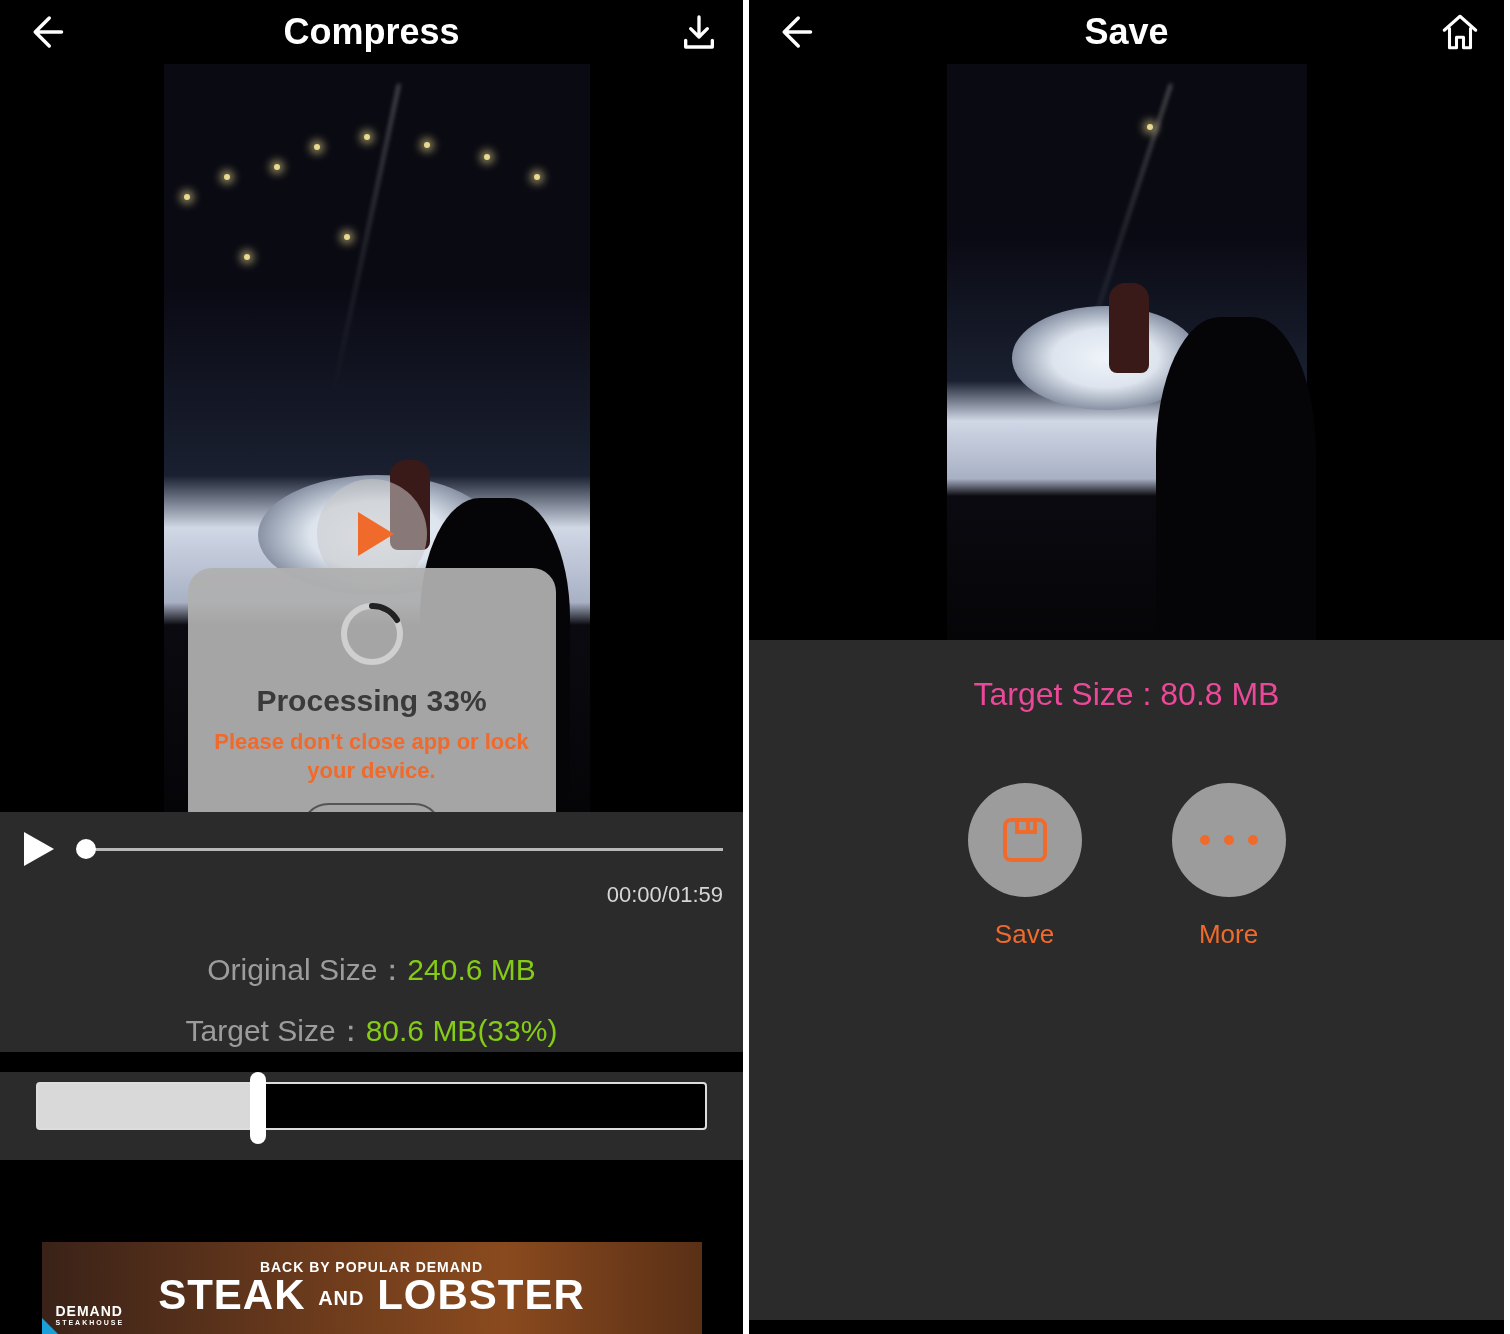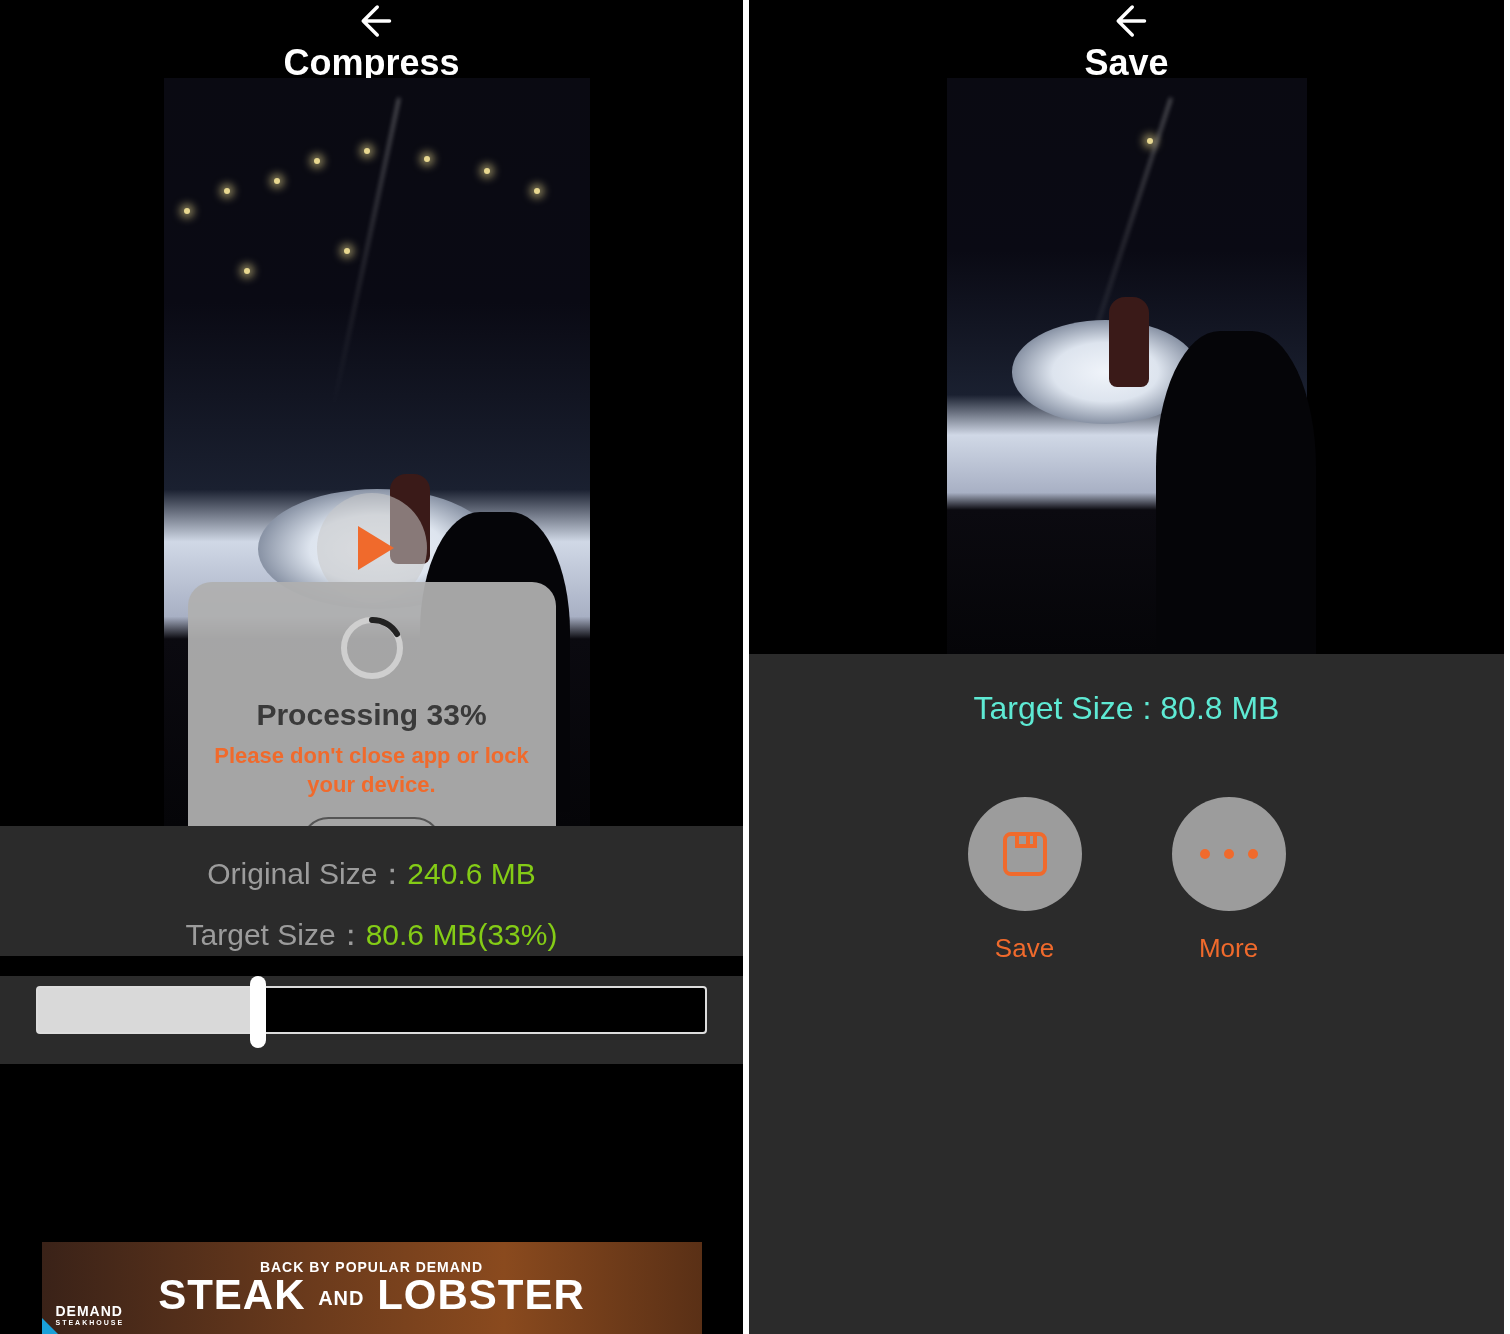--- a/index.html
+++ b/index.html
@@ -14,25 +14,24 @@
     position: relative;
     background: #000;
     color: #fff;
     overflow: hidden;
   }
   .screen-left { width: 749px; height: 1334px; border-right: 6px solid #fff; }
   .screen-right { width: 755px; height: 1334px; }
 
   
   .header {
-    height: 78px;
+    height: 64px;
     display: flex;
     align-items: center;
     padding: 0 20px;
-    flex-direction: column;
   }
   .header .title {
     flex: 1;
     text-align: center;
     font-size: 36px;
     font-weight: 600;
   }
   .hicon { width: 48px; height: 48px; display:flex; align-items:center; justify-content:center; cursor:pointer; }
 
   
@@ -117,21 +116,21 @@
   .ad .adlogo { position:absolute; left:14px; bottom:8px; color:#fff; font-size:14px; font-weight:900; letter-spacing:1px; }
   .ad .adlogo small { display:block; font-size:7px; letter-spacing:2px; }
   .ad .adtri { position:absolute; left:0; bottom:0; width:0;height:0; border-left:16px solid #1aa0d8; border-top:16px solid transparent; }
   .ad .adtxt { color:#fff; text-align:center; line-height:1; }
   .ad .adtop { font-size:14px; font-weight:700; letter-spacing:1px; }
   .ad .admain { font-size:42px; font-weight:700; font-family:Impact,sans-serif; letter-spacing:1px; }
   .ad .admain .and { font-size:20px; vertical-align:middle; }
 
   
   .rbody { background:#2b2b2b; height:calc(100% - 78px - 576px); padding-top:36px; text-align:center; }
-  .rsize { font-size:32px; font-weight:500; color:#5eead4; margin-bottom:70px; }
+  .rsize { font-size:32px; font-weight:500; color:#ec4899; margin-bottom:70px; }
   .btnrow { display:flex; justify-content:center; gap:90px; }
   .rbtn { display:flex; flex-direction:column; align-items:center; gap:22px; cursor:pointer; }
   .rcircle { width:114px; height:114px; border-radius:57px; background:#9c9c9c; display:flex; align-items:center; justify-content:center; }
   .rlabel { color:#f06a2c; font-size:26px; }
   .dots { display:flex; gap:14px; }
   .dots span { width:10px; height:10px; background:#f06a2c; border-radius:50%; }
 </style>
 </head>
 <body>
 
@@ -184,20 +183,33 @@
           <circle cx="36" cy="36" r="28" stroke="#cfcfcf" stroke-width="6" fill="none"></circle>
           <path d="M36 8 A28 28 0 0 1 61 22" stroke="#222" stroke-width="6" fill="none" stroke-linecap="round"></path>
         </svg>
       </div>
       <div class="ptxt">Processing 33%</div>
       <div class="warn">Please don't close app or lock your device.</div>
       <button class="cancel">Cancel</button>
     </div>
   </div>
 
+  <div class="seekbar">
+    <div class="seekrow">
+      <div class="playicon">
+        <svg viewBox="0 0 38 38">
+            <polygon points="4,2 34,19 4,36" fill="#fff"></polygon>
+          </svg>
+      </div>
+      <div class="track">
+        <div class="trackdot"></div>
+      </div>
+    </div>
+    <div class="timecode">00:00/01:59</div>
+  </div>
 
   <div class="info">
     <div class="inforow">
       <span class="lbl">Original Size：</span><span class="val">240.6 MB</span>
     </div>
     <div class="inforow">
       <span class="lbl">Target Size：</span><span class="val">80.6 MB(33%)</span>
     </div>
   </div>
 

